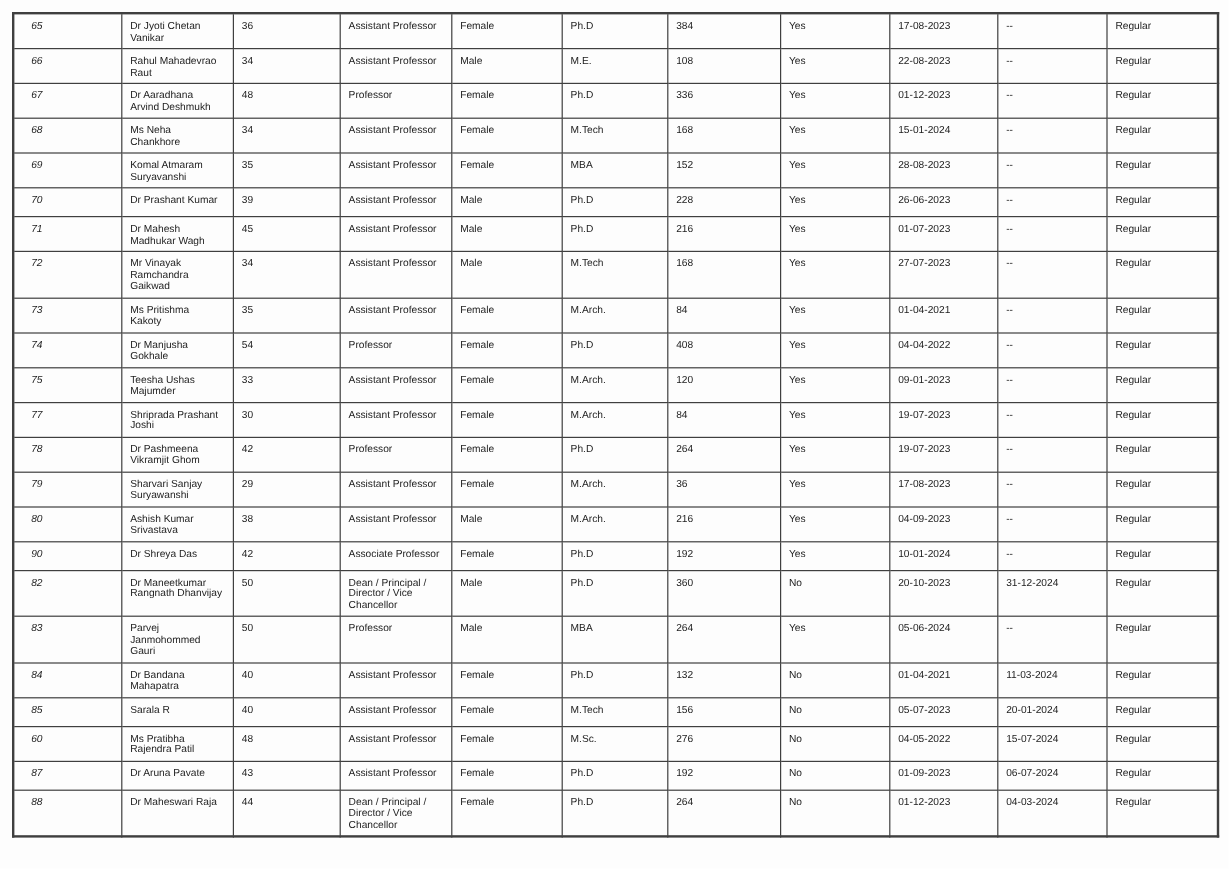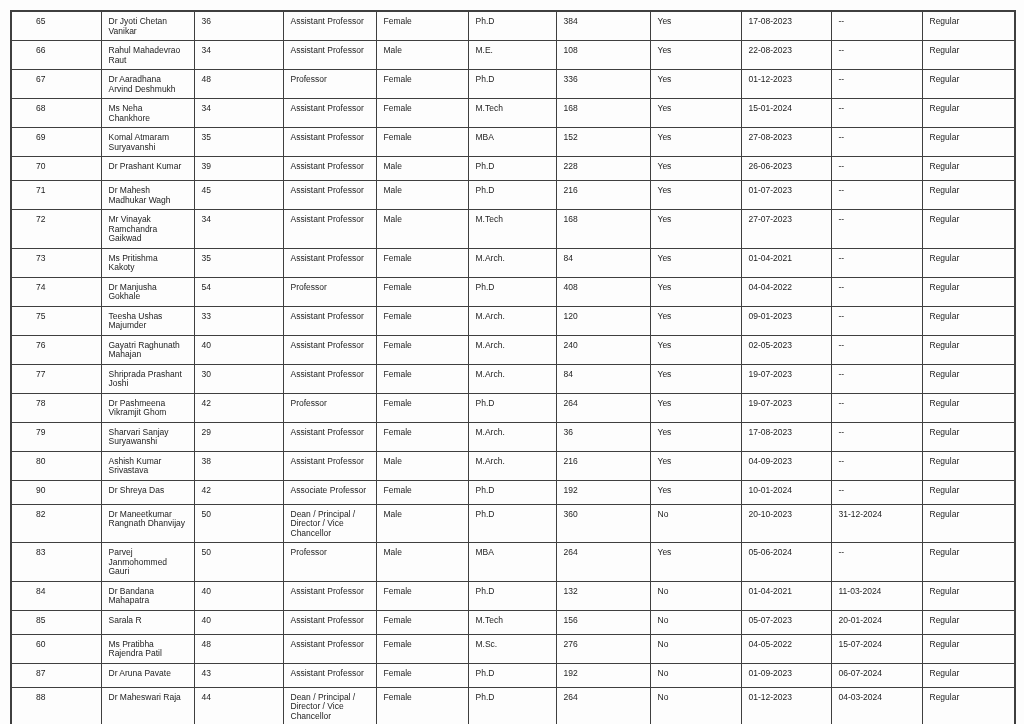--- a/index.html
+++ b/index.html
@@ -29,21 +29,21 @@
   table.data-table td{
     border:1.5px solid var(--border-color);
     vertical-align:top;
     padding:5px 8px 4px 7px;
     font-size:8.5px;
     line-height:9.5px;
     color:var(--text-color);
     overflow:hidden;
     word-wrap:break-word;
   }
-  table.data-table td.col-0{padding-left:24px;}
+  table.data-table td.col-0{padding-left:14px;font-style:italic;}
 </style>
 </head>
 <body>
 
 <div class="page">
   <table class="data-table">
     <colgroup>
       <col style="width:90px">
       <col style="width:93px">
       <col style="width:89px">
@@ -111,21 +111,21 @@
         </tr>
         <tr>
           <td class="col-0">69</td>
           <td class="col-1">Komal Atmaram Suryavanshi</td>
           <td class="col-2">35</td>
           <td class="col-3">Assistant Professor</td>
           <td class="col-4">Female</td>
           <td class="col-5">MBA</td>
           <td class="col-6">152</td>
           <td class="col-7">Yes</td>
-          <td class="col-8">27-08-2023</td>
+          <td class="col-8">28-08-2023</td>
           <td class="col-9">--</td>
           <td class="col-10">Regular</td>
         </tr>
         <tr>
           <td class="col-0">70</td>
           <td class="col-1">Dr Prashant Kumar</td>
           <td class="col-2">39</td>
           <td class="col-3">Assistant Professor</td>
           <td class="col-4">Male</td>
           <td class="col-5">Ph.D</td>
@@ -190,33 +190,20 @@
         <tr>
           <td class="col-0">75</td>
           <td class="col-1">Teesha Ushas Majumder</td>
           <td class="col-2">33</td>
           <td class="col-3">Assistant Professor</td>
           <td class="col-4">Female</td>
           <td class="col-5">M.Arch.</td>
           <td class="col-6">120</td>
           <td class="col-7">Yes</td>
           <td class="col-8">09-01-2023</td>
-          <td class="col-9">--</td>
-          <td class="col-10">Regular</td>
-        </tr>
-        <tr>
-          <td class="col-0">76</td>
-          <td class="col-1">Gayatri Raghunath Mahajan</td>
-          <td class="col-2">40</td>
-          <td class="col-3">Assistant Professor</td>
-          <td class="col-4">Female</td>
-          <td class="col-5">M.Arch.</td>
-          <td class="col-6">240</td>
-          <td class="col-7">Yes</td>
-          <td class="col-8">02-05-2023</td>
           <td class="col-9">--</td>
           <td class="col-10">Regular</td>
         </tr>
         <tr>
           <td class="col-0">77</td>
           <td class="col-1">Shriprada Prashant Joshi</td>
           <td class="col-2">30</td>
           <td class="col-3">Assistant Professor</td>
           <td class="col-4">Female</td>
           <td class="col-5">M.Arch.</td>

